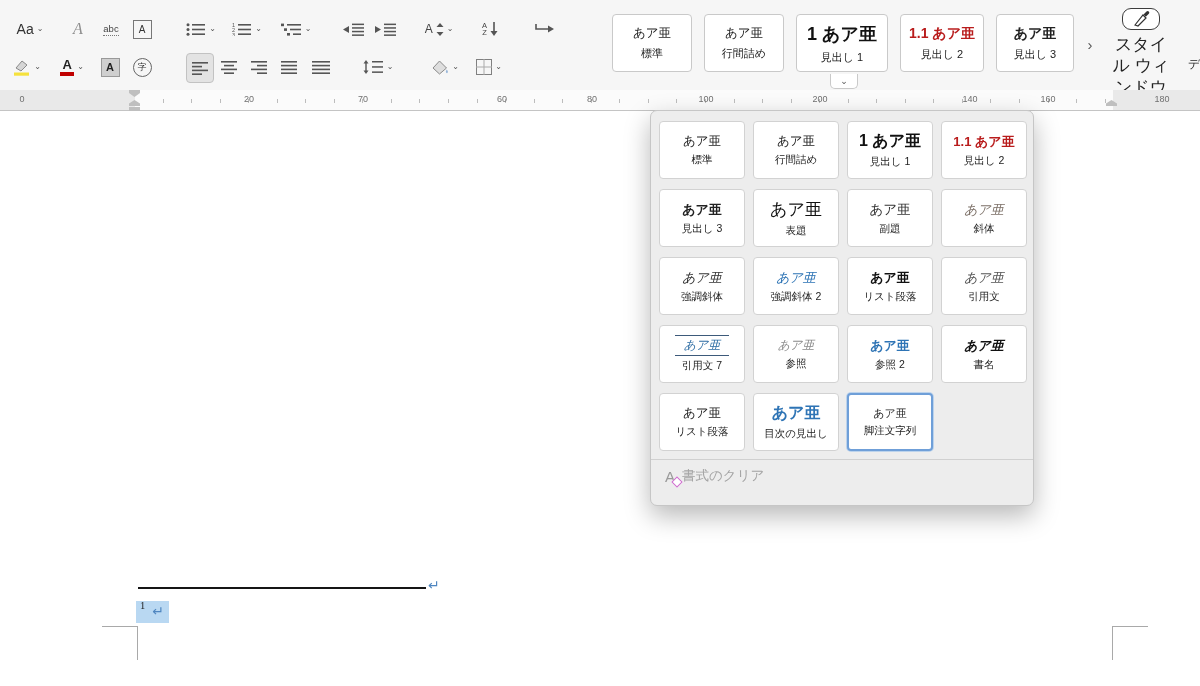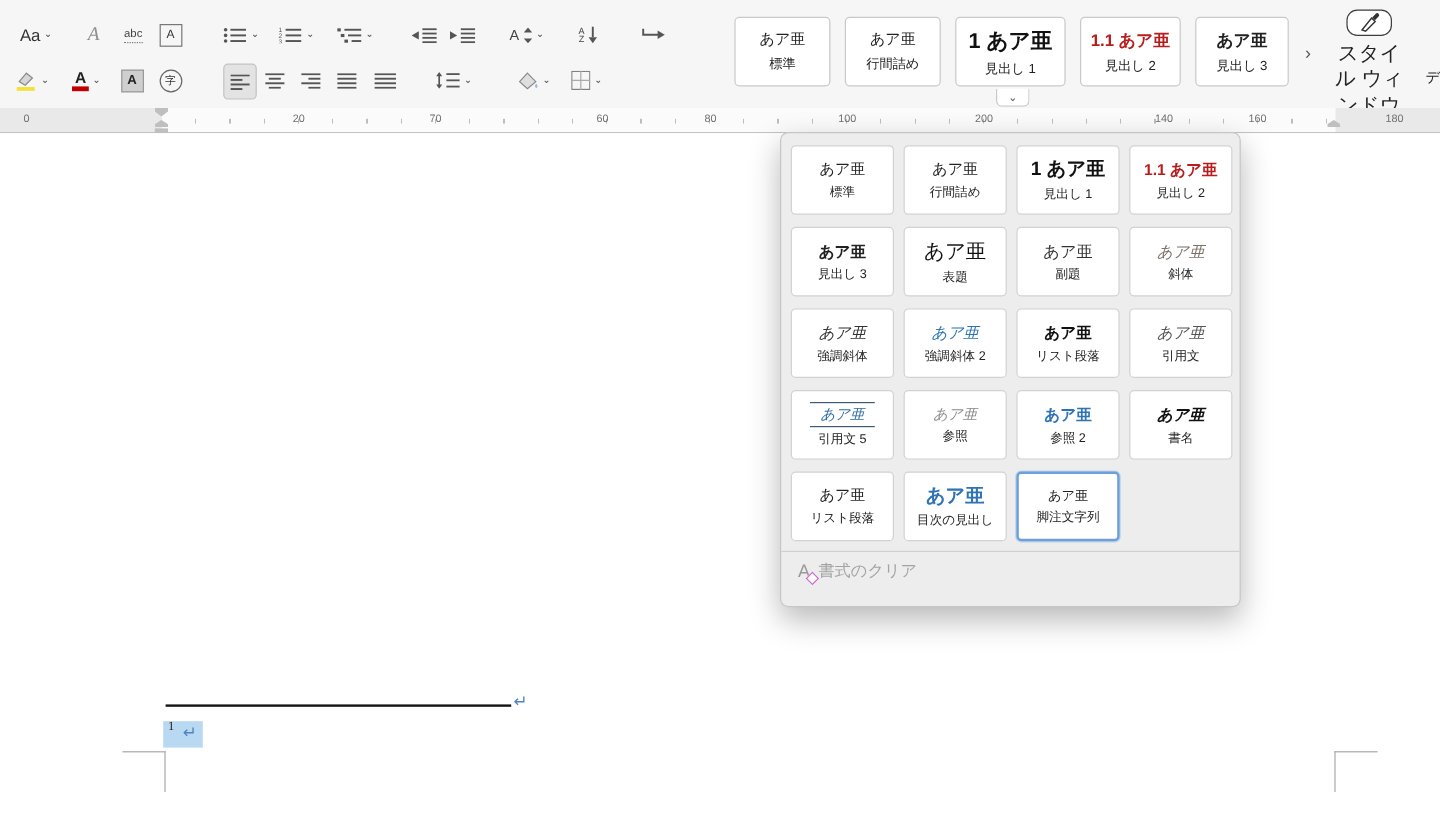--- a/index.html
+++ b/index.html
@@ -480,21 +480,21 @@
       <div class="p-bold">あア亜</div>
       <div class="chip-label">リスト段落</div>
     </div>
     <div class="chip" style="left:290px;top:146px;">
       <div class="p-it-gray2">あア亜</div>
       <div class="chip-label">引用文</div>
     </div>
 
     <div class="chip" style="left:8px;top:214px;">
       <div class="p-quote2">あア亜</div>
-      <div class="chip-label">引用文 5</div>
+      <div class="chip-label">引用文 7</div>
     </div>
     <div class="chip" style="left:102px;top:214px;">
       <div class="p-ref">あア亜</div>
       <div class="chip-label">参照</div>
     </div>
     <div class="chip" style="left:196px;top:214px;">
       <div class="p-ref2">あア亜</div>
       <div class="chip-label">参照 2</div>
     </div>
     <div class="chip" style="left:290px;top:214px;">

